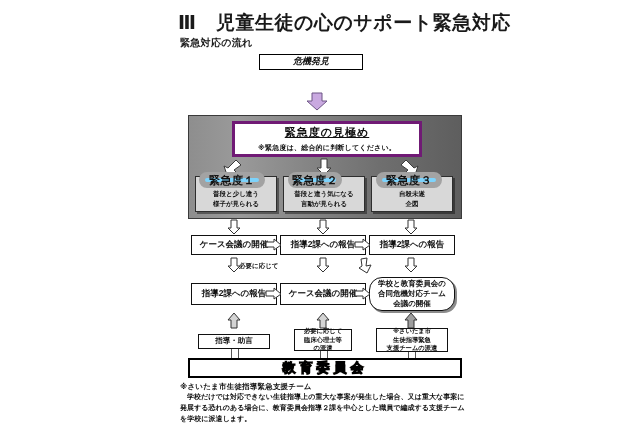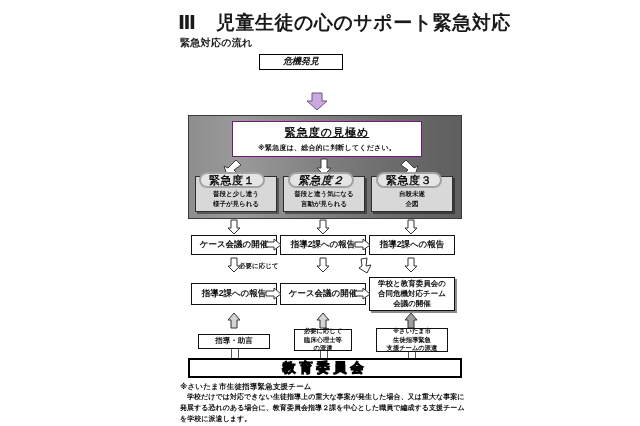--- a/index.html
+++ b/index.html
@@ -28,21 +28,21 @@
   .box{
     position:absolute;box-sizing:border-box;
     background:#ffffff;border:1px solid #000;
     display:flex;align-items:center;justify-content:center;
     text-align:center;line-height:1.25;
     font-weight:bold;color:#111;
   }
 
   
   #crisis{
-    left:259px;top:54px;width:84px;height:16px;
+    left:259px;top:54px;width:104px;height:16px;
     font-size:9px;font-style:italic;
   }
 
   
   #principal{
     position:absolute;left:188px;top:72px;width:274px;height:20px;
     box-sizing:border-box;
     background:linear-gradient(to right,#cfcfcf 0%,#bdbdbd 25%,#8c8c8c 62%,#5a5a5a 100%);
     border:1px solid #2b2b2b;
     display:flex;align-items:center;justify-content:center;
@@ -56,38 +56,38 @@
 
   
   #panel{
     position:absolute;left:188px;top:115px;width:274px;height:104px;
     box-sizing:border-box;
     background:linear-gradient(to right,#8e8e8e 0%,#9a9a9a 18%,#6f6f6f 70%,#5e5e5e 100%);
     border:1px solid #3a3a3a;
   }
   #judge{
     position:absolute;left:232px;top:121px;width:190px;height:36px;
-    box-sizing:border-box;background:#fff;border:1px solid #701a75;
+    box-sizing:border-box;background:#fff;border:3px solid #701a75;
     display:flex;flex-direction:column;align-items:center;justify-content:center;
   }
   #judge .jt{font-size:11px;font-weight:bold;color:#111;
     text-decoration:underline;letter-spacing:1px;}
   #judge .jn{font-size:7px;font-weight:bold;color:#111;margin-top:3px;letter-spacing:.2px;}
 
   .lvl{
     position:absolute;box-sizing:border-box;width:82px;height:36px;
     background:#d8d8d8;border:1px solid #2e2e2e;
     box-shadow:2px 2px 0 rgba(0,0,0,.4);
     display:flex;align-items:flex-end;justify-content:center;
     padding-bottom:3px;
   }
   .lvl .sub{font-size:6.5px;font-weight:bold;color:#111;line-height:1.45;text-align:center;}
   .lvlcap{
     position:absolute;box-sizing:border-box;height:16px;
-    background:#e5e5e5;border:2px solid #a3a3a3;border-radius:8px;
+    background:#7dd3fc;border:6px solid #a3a3a3;border-radius:8px;
     display:flex;align-items:center;justify-content:center;
     font-size:11px;font-weight:bold;color:#111;letter-spacing:.5px;
     white-space:nowrap;
   }
 
   
   .fbox{
     position:absolute;box-sizing:border-box;
     background:#fff;border:1px solid #111;
     display:flex;align-items:center;justify-content:center;
@@ -163,21 +163,21 @@
       <span>普段と少し違う</span><br><span>様子が見られる</span>
     </div>
   </div>
   <div class="lvlcap" style="left:199px;top:172px;width:66px;">緊急度１</div>
 
   <div class="lvl" style="left:283px;top:176px;">
     <div class="sub">
       <span>普段と違う気になる</span><br><span>言動が見られる</span>
     </div>
   </div>
-  <div class="lvlcap" style="left:288px;top:172px;width:66px;font-style:italic;">緊急度２</div>
+  <div class="lvlcap" style="left:288px;top:172px;width:54px;">緊急度２</div>
 
   <div class="lvl" style="left:371px;top:176px;">
     <div class="sub">
       <span>自殺未遂</span><br><span>企図</span>
     </div>
   </div>
   <div class="lvlcap" style="left:376px;top:172px;width:66px;">緊急度３</div>
 
   <div style="position:absolute;left:227px;top:220px;">
     <svg width="14" height="15" viewBox="0 0 14 15">
@@ -228,21 +228,21 @@
     </svg>
   </div>
   <div style="position:absolute;left:404px;top:258px;">
     <svg width="14" height="15" viewBox="0 0 14 15">
       <polygon points="4,0 10,0 10,8 13,8 7,14 1,8 4,8" fill="#ffffff" stroke="#333" stroke-width="1"></polygon>
     </svg>
   </div>
 
   <div class="fbox" style="left:191px;top:283px;width:86px;height:22px;">指導2課への報告</div>
   <div class="fbox" style="left:280px;top:283px;width:86px;height:22px;">ケース会議の開催</div>
-  <div class="fbox sh" style="left:369px;top:277px;width:86px;height:34px;font-size:7.5px;">
+  <div class="fbox sh" style="left:369px;top:277px;width:86px;height:34px;font-size:7.5px;border-radius:13px;">
     <span id="row2c3">学校と教育委員会の<br>合同危機対応チーム<br>会議の開催</span>
   </div>
 
   <div style="position:absolute;left:266px;top:288px;">
     <svg width="16" height="12" viewBox="0 0 16 12">
       <polygon points="0,3 8,3 8,0 15,6 8,11 8,8 0,8" fill="#ffffff" stroke="#333" stroke-width="1"></polygon>
     </svg>
   </div>
   <div style="position:absolute;left:355px;top:288px;">
     <svg width="16" height="12" viewBox="0 0 16 12">

